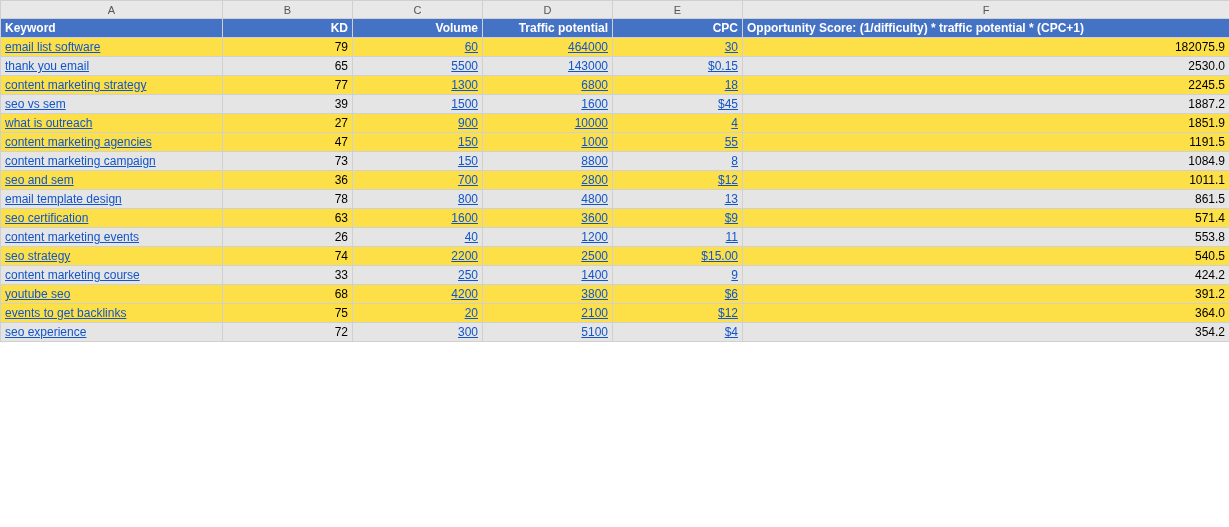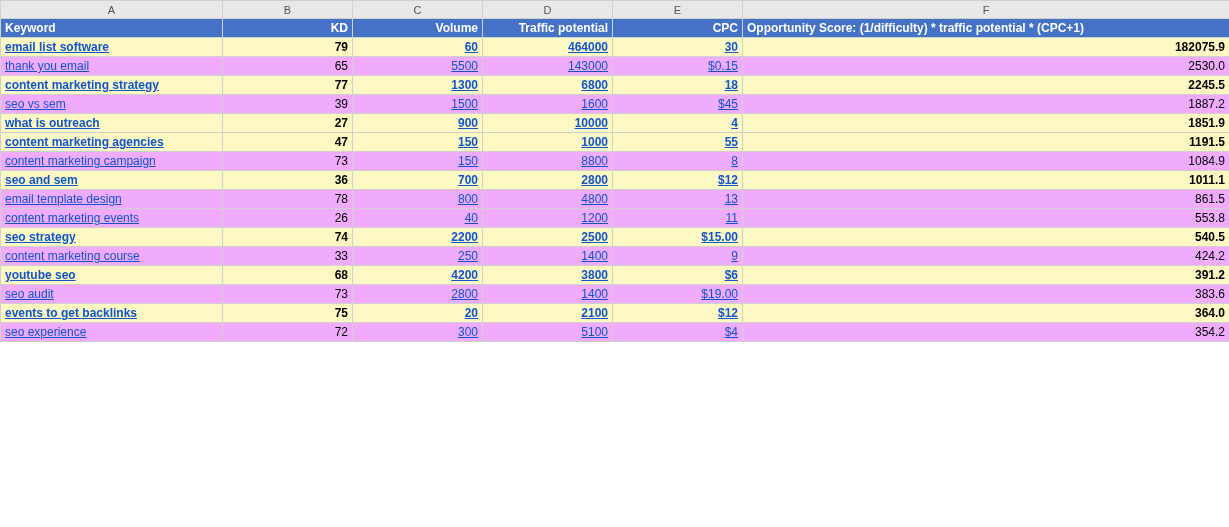--- a/index.html
+++ b/index.html
@@ -39,25 +39,24 @@
       color: #fff;
       font-weight: bold;
       height: 16px;
     }
     .data-header td {
       color: #fff;
       font-weight: bold;
     }
     
     .row-odd {
-      background-color: #fef9c3;
-      font-weight: bold;
+      background-color: #fde047;
     }
     .row-even {
-      background-color: #f0abfc;
+      background-color: #e5e5e5;
       margin-left: 24px;
     }
     
     .link-text {
       color: #1155cc;
       text-decoration: underline;
     }
     
     .num {
       text-align: right;
@@ -170,20 +169,28 @@
         <td class="num">1011.1</td>
       </tr>
       <tr class="row-even row-data">
         <td class="link-text">email template design</td>
         <td class="num">78</td>
         <td class="num link-text">800</td>
         <td class="num link-text">4800</td>
         <td class="num link-text">13</td>
         <td class="num">861.5</td>
       </tr>
+      <tr class="row-odd row-data">
+        <td class="link-text">seo certification</td>
+        <td class="num">63</td>
+        <td class="num link-text">1600</td>
+        <td class="num link-text">3600</td>
+        <td class="num link-text">$9</td>
+        <td class="num">571.4</td>
+      </tr>
       <tr class="row-even row-data">
         <td class="link-text">content marketing events</td>
         <td class="num">26</td>
         <td class="num link-text">40</td>
         <td class="num link-text">1200</td>
         <td class="num link-text">11</td>
         <td class="num">553.8</td>
       </tr>
       <tr class="row-odd row-data">
         <td class="link-text">seo strategy</td>
@@ -202,28 +209,20 @@
         <td class="num">424.2</td>
       </tr>
       <tr class="row-odd row-data">
         <td class="link-text">youtube seo</td>
         <td class="num">68</td>
         <td class="num link-text">4200</td>
         <td class="num link-text">3800</td>
         <td class="num link-text">$6</td>
         <td class="num">391.2</td>
       </tr>
-      <tr class="row-even row-data">
-        <td class="link-text">seo audit</td>
-        <td class="num">73</td>
-        <td class="num link-text">2800</td>
-        <td class="num link-text">1400</td>
-        <td class="num link-text">$19.00</td>
-        <td class="num">383.6</td>
-      </tr>
       <tr class="row-odd row-data">
         <td class="link-text">events to get backlinks</td>
         <td class="num">75</td>
         <td class="num link-text">20</td>
         <td class="num link-text">2100</td>
         <td class="num link-text">$12</td>
         <td class="num">364.0</td>
       </tr>
       <tr class="row-even row-data">
         <td class="link-text">seo experience</td>

